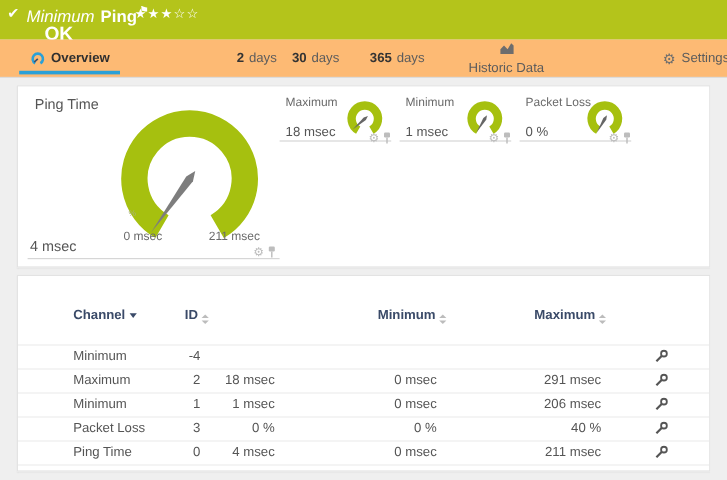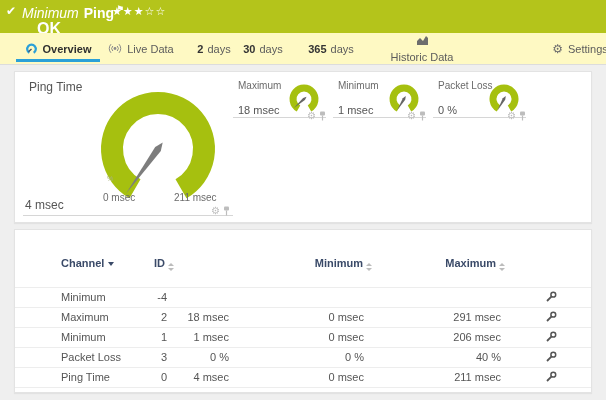--- a/index.html
+++ b/index.html
@@ -8,21 +8,21 @@
   
   #topbar{position:absolute;left:0;top:0;width:606px;height:33px;background:var(--green,#b4c41b);color:#fff;}
   #topbar .check{position:absolute;left:6px;top:4px;font-size:12px;}
   #titleline{position:absolute;left:22px;top:4px;font-size:14px;white-space:nowrap;}
   #titleline .type{font-style:italic;font-weight:400;margin-right:5px;}
   #titleline .name{font-weight:bold;}
   #titleline .flag{font-size:9px;vertical-align:6px;margin-left:2px;}
   #stars{position:absolute;left:112px;top:5px;font-size:11px;letter-spacing:1px;}
   #status-ok{position:absolute;left:37px;top:20px;font-size:16px;font-weight:bold;}
   
-  #tabbar{position:absolute;left:0;top:33px;width:606px;height:31px;background:#fef9c3;border-bottom:1px solid #dcdcdc;}
+  #tabbar{position:absolute;left:0;top:33px;width:606px;height:31px;background:#fdba74;border-bottom:1px solid #dcdcdc;}
   .tab{position:absolute;top:0;height:31px;display:flex;align-items:center;justify-content:center;gap:5px;
        font-size:11px;color:#5c5c5c;cursor:pointer;white-space:nowrap;}
   .tab .pre{font-weight:bold;color:#333;margin-right:-1px;}
   .tab.active{color:#2f2f2f;font-weight:bold;}
   .tab.active::after{content:"";position:absolute;left:0;right:0;bottom:2px;height:3px;background:var(--blue,#2ba0d7);}
   .tab svg{display:block;}
   .tab .gearglyph{font-size:12px;color:#6d6d6d;font-weight:400;}
   
   .panel{position:absolute;left:14px;width:576px;background:#fff;border:1px solid #e3e3e3;box-shadow:0 1px 1px rgba(0,0,0,.05);}
   #gauge-panel{top:71px;height:150px;}
@@ -64,32 +64,20 @@
 
   <nav id="tabbar">
       <div class="tab active" style="left: 16px; width: 84px;">
         <span>
           <svg width="13" height="12" viewBox="0 0 13 12">
             <path d="M4.35 9.72 A4.3 4.3 0 1 1 8.65 9.72" fill="none" stroke="#2ba0d7" stroke-width="2.2"></path>
             <line x1="6.5" y1="6" x2="3.5" y2="8.7" stroke="#41506a" stroke-width="1.4"></line>
           </svg>
         </span>
         <span>Overview</span>
-      </div>
-      <div class="tab" style="left: 108px; width: 66px;">
-        <span>
-          <svg width="14" height="13" viewBox="0 0 14 13">
-            <circle cx="7" cy="6.5" r="1.4" fill="#8a8a8a"></circle>
-            <path d="M4.8 4 A3.6 3.6 0 0 0 4.8 9" stroke="#8a8a8a" fill="none" stroke-width="1"></path>
-            <path d="M9.2 4 A3.6 3.6 0 0 1 9.2 9" stroke="#8a8a8a" fill="none" stroke-width="1"></path>
-            <path d="M3 2.2 A6.2 6.2 0 0 0 3 10.8" stroke="#8a8a8a" fill="none" stroke-width="1"></path>
-            <path d="M11 2.2 A6.2 6.2 0 0 1 11 10.8" stroke="#8a8a8a" fill="none" stroke-width="1"></path>
-          </svg>
-        </span>
-        <span>Live Data</span>
       </div>
       <div class="tab" style="left: 196px; width: 36px;">
         <span class="pre">2</span>
         <span>days</span>
       </div>
       <div class="tab" style="left: 242px; width: 42px;">
         <span class="pre">30</span>
         <span>days</span>
       </div>
       <div class="tab" style="left: 306px; width: 50px;">

